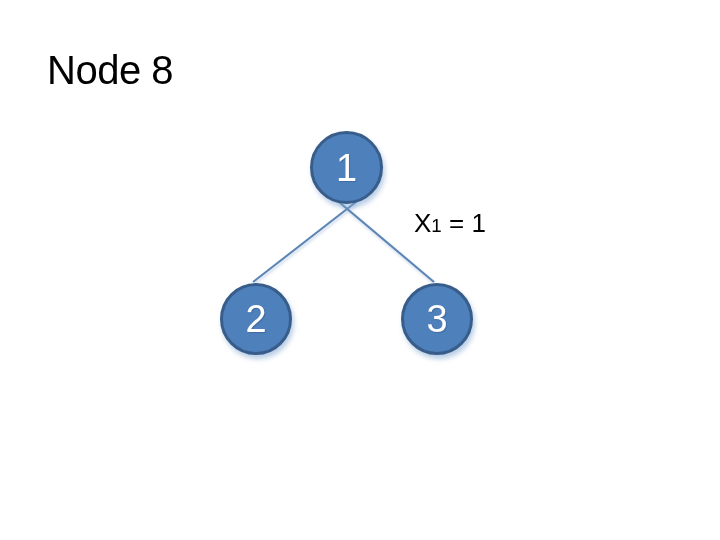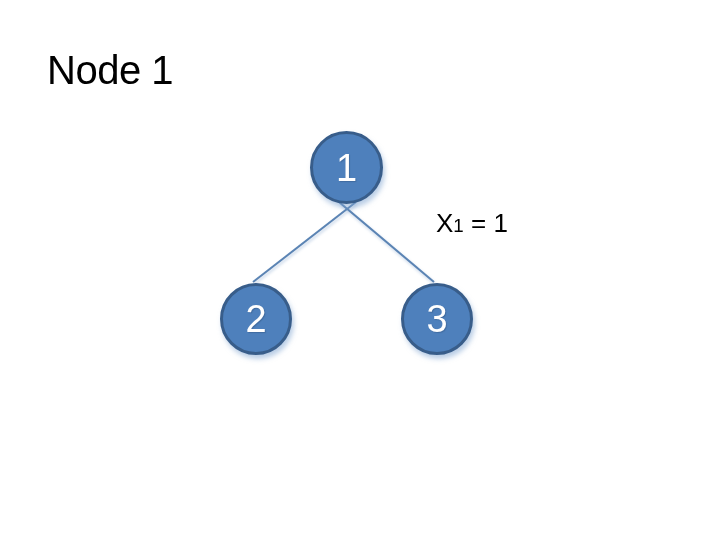--- a/index.html
+++ b/index.html
@@ -65,28 +65,28 @@
   .node-3 { left: 401px; top: 283px; width: 72px; height: 72px; }
   .edge-label {
     position: absolute;
     font-size: 26px;
     color: var(--title-text);
     line-height: 1.2;
     white-space: nowrap;
   }
   .edge-label .sub { font-size: 0.72em; }
   .edge-label-left  { left: 221px; top: 208px; }
-  .edge-label-right { left: 436px; top: 208px; }
+  .edge-label-right { left: 414px; top: 208px; }
 </style>
 </head>
 <body>
 
 <div class="slide">
 
-  <h1 class="slide-title">Node 1</h1>
+  <h1 class="slide-title">Node 8</h1>
 
   <svg class="edges" width="720" height="540" viewBox="0 0 720 540" aria-hidden="true">
     <line x1="356" y1="202" x2="253" y2="282"></line>
     <line x1="339" y1="202" x2="434" y2="282"></line>
   </svg>
 
 
   <div class="edge-label edge-label-right">
     <span>X</span><span class="sub">1</span><span> = 1</span>
   </div>

